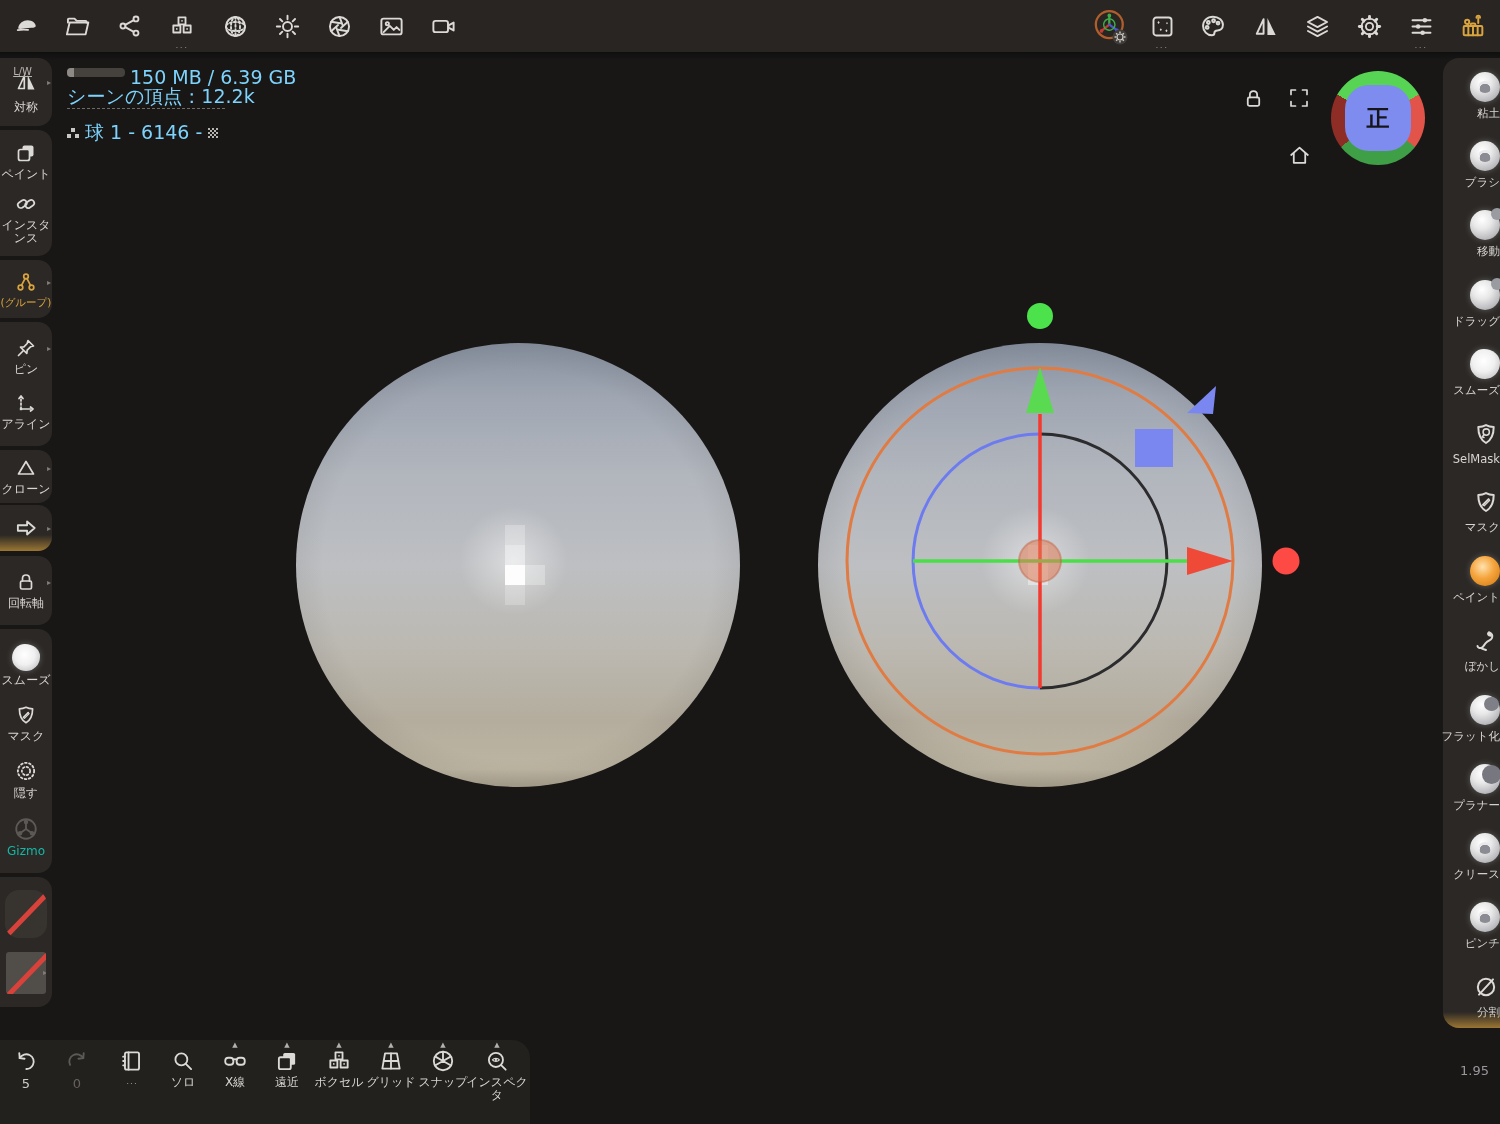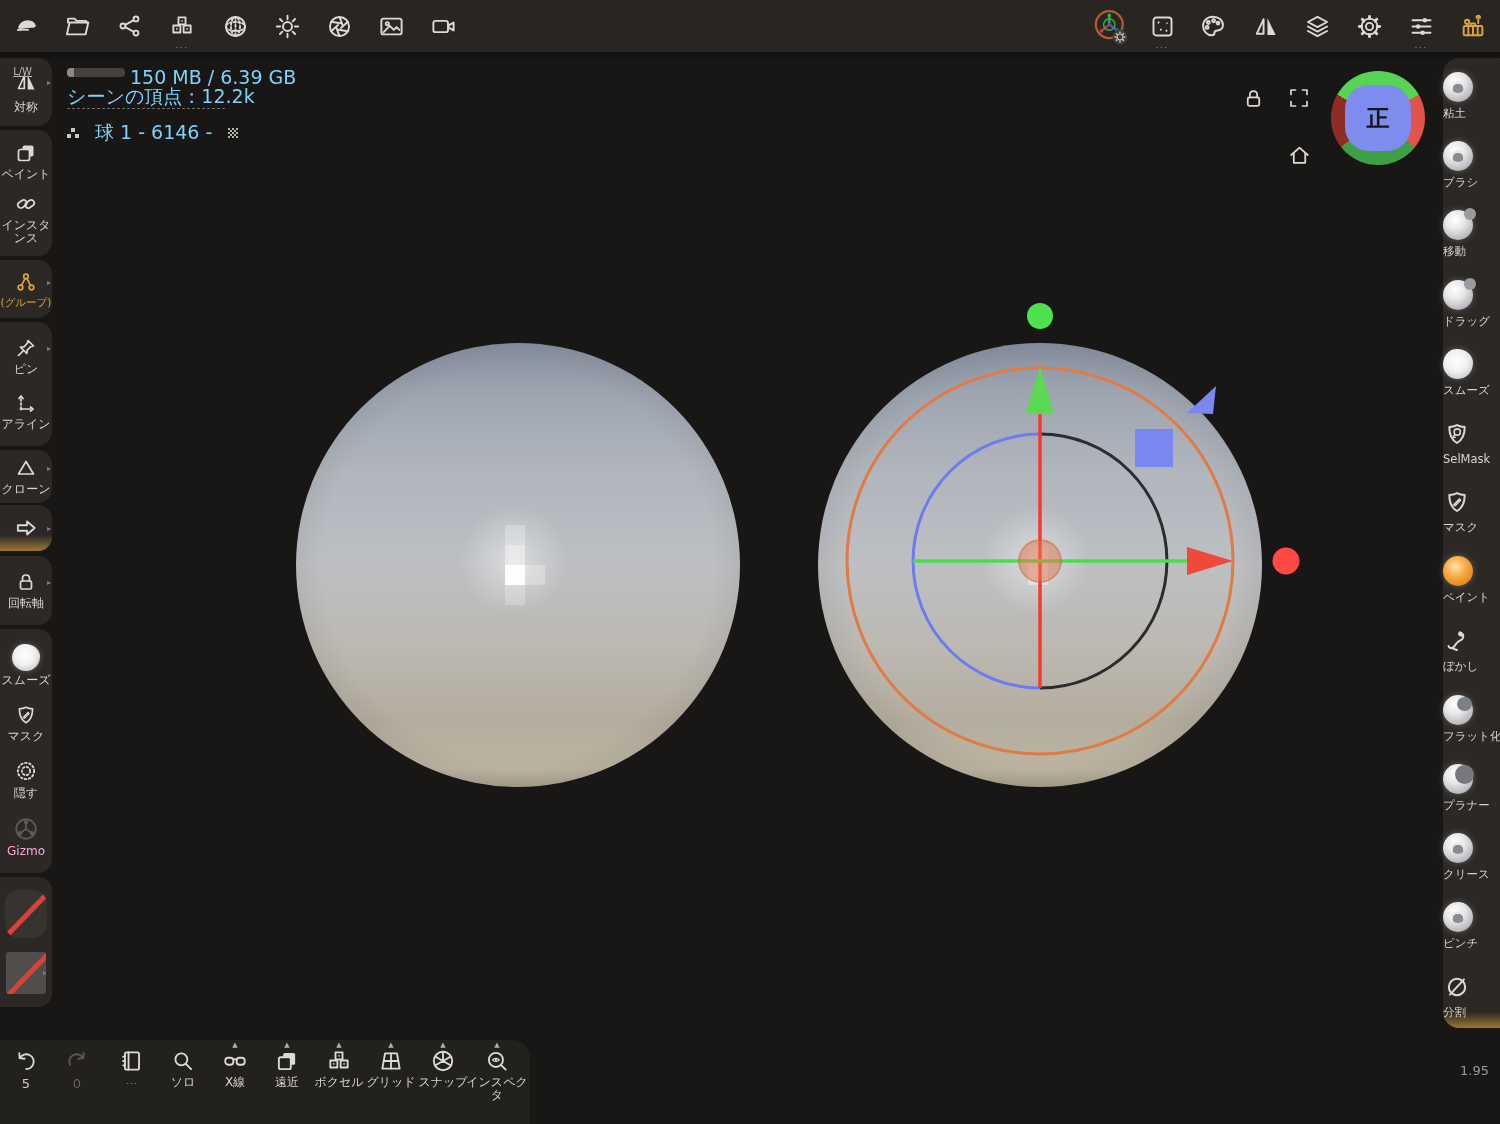--- a/index.html
+++ b/index.html
@@ -20,27 +20,27 @@
   svg.gold{stroke:#d9a43e;}
   svg.dim{stroke:#5d5a56;}
 
   
   .lpanel{position:absolute;left:0;width:52px;background:#2b2825;border-radius:0 14px 14px 0;
     display:flex;flex-direction:column;align-items:center;justify-content:space-evenly;}
   .rpanel{position:absolute;right:0;top:58px;width:57px;height:970px;background:#2b2825;
     border-radius:16px 0 0 16px;display:flex;flex-direction:column;align-items:center;padding-top:4px;}
   .litem{position:relative;width:100%;display:flex;flex-direction:column;align-items:center;gap:3px;}
   .lbl{font-size:12px;color:#d8d6d3;text-align:center;line-height:1.12;word-break:break-all;}
-  .lbl.dim{color:#f9a8d4;}
+  .lbl.dim{color:#14b8a6;}
   .lbl.gold{color:#d9a43e;font-size:10.5px;white-space:nowrap;}
   .chev{position:absolute;right:1px;top:8px;color:#817d78;font-size:8px;}
   .badge{position:absolute;top:-4px;right:6px;font-size:10px;color:#b8b6b2;text-decoration:underline;}
   .goldglow{position:absolute;left:0;bottom:0;width:100%;height:16px;
     background:linear-gradient(to top,rgba(215,160,60,0.65),rgba(215,160,60,0));}
-  .rtool{position:relative;width:100%;height:69.2px;display:flex;flex-direction:column;align-items:flex-start;justify-content:center;gap:4px;flex:none;}
+  .rtool{position:relative;width:100%;height:69.2px;display:flex;flex-direction:column;align-items:flex-end;justify-content:center;gap:4px;flex:none;}
   .rlbl{font-size:11.5px;color:#d8d6d3;white-space:nowrap;}
 
   
   .ts{position:relative;width:30px;height:30px;border-radius:50%;
     background:radial-gradient(circle at 40% 32%,#ffffff 0%,#e8e8e8 35%,#bdbdc1 70%,#8f8f95 100%);
     box-shadow:0 0 6px rgba(255,255,255,0.25);}
   .ts.dent::after{content:"";position:absolute;left:8px;top:9px;width:14px;height:12px;border-radius:50%;
     background:radial-gradient(circle at 50% 68%,#8b8b94 0 48%,transparent 52%),
                radial-gradient(circle at 50% 30%,#e9e9ec 0 52%,transparent 56%);}
   .ts.bump::before{content:"";position:absolute;right:-3px;top:-2px;width:12px;height:12px;border-radius:50%;background:#9a9aa1;}
@@ -297,21 +297,21 @@
       </svg>
     </div>
   </div>
 
   <div class="membar">
       <div></div>
     </div>
   <div class="hudtxt" style="left:130px;top:66px;">150 MB / 6.39 GB</div>
   <div class="hudtxt" style="left:67px;top:84px;">シーンの頂点：12.2k</div>
   <div class="dash"></div>
-  <div class="hudtxt" style="left:66px;top:120px;display:flex;align-items:center;gap:15px;">
+  <div class="hudtxt" style="left:66px;top:120px;display:flex;align-items:center;gap:5px;">
     <svg width="14" height="13" viewBox="0 0 14 13">
       <rect x="5" y="1" width="4" height="4" fill="#c9c7c4"></rect>
         <rect x="1" y="7" width="4" height="4" fill="#c9c7c4"></rect>
         <rect x="9" y="7" width="4" height="4" fill="#c9c7c4"></rect>
     </svg>
     <span>球 1 - 6146 -</span>
     <svg width="12" height="12" viewBox="0 0 12 12">
       <g fill="#b5b3b0">
         <rect x="1" y="1" width="2" height="2"></rect>
           <rect x="5" y="1" width="2" height="2"></rect>

